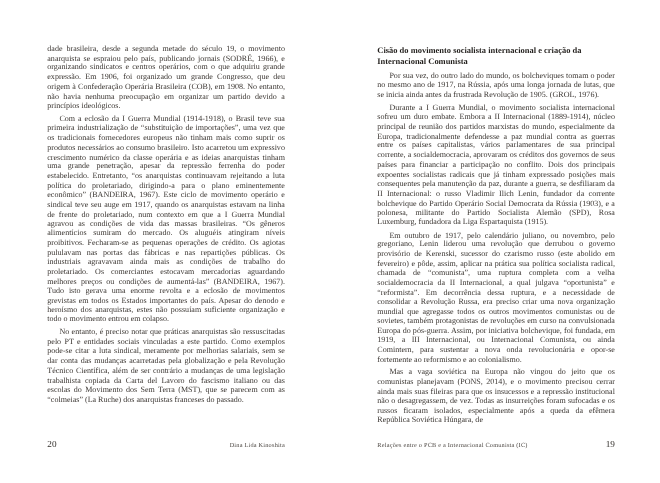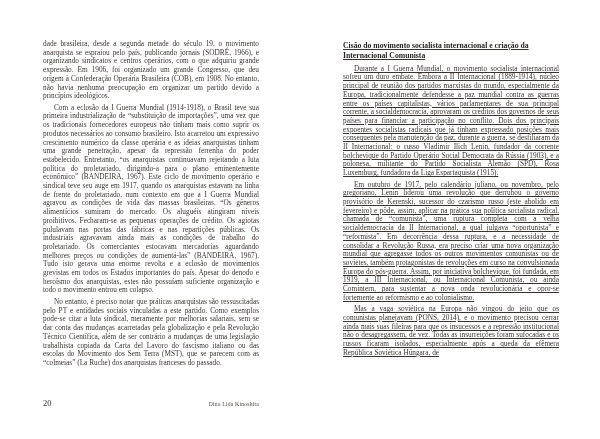--- a/index.html
+++ b/index.html
@@ -24,21 +24,21 @@
   }
   .page--left  { left: 43px; }
   .page--right { left: 343px; }
 
   .page__body {
     position: absolute;
     left: 0;
     right: 0;
   }
   .page--left  .page__body { top: 40px; }
-  .page--right .page__body { top: 41px; text-decoration: underline; }
+  .page--right .page__body { top: 41px; }
 
   .heading {
     margin: 0 0 4.5px 0;
     font-size: 7.7px;
     line-height: 9.6px;
     font-weight: bold;
     color: #221f1c;
     text-align: left;
   }
   .para {
@@ -84,19 +84,24 @@
     </div>
     <div class="page__footer">
       <span class="pagenum">20</span>
       <span class="runfoot">Dina Lida Kinoshita</span>
     </div>
   </div>
 
   <div class="page page--right">
     <div class="page__body">
       <h2 class="heading">Cisão do movimento socialista internacional e criação da Internacional Comunista</h2>
+      <p class="para">Por sua vez, do outro lado do mundo, os bolcheviques tomam o poder no mesmo ano de 1917, na Rússia, após uma longa jornada de lutas, que se inicia ainda antes da frustrada Revolução de 1905. (GROL, 1976).</p>
       <p class="para">Durante a I Guerra Mundial, o movimento socialista internacional sofreu um duro embate. Embora a II Internacional (1889-1914), núcleo principal de reunião dos partidos marxistas do mundo, especialmente da Europa, tradicionalmente defendesse a paz mundial contra as guerras entre os países capitalistas, vários parlamentares de sua principal corrente, a socialdemocracia, aprovaram os créditos dos governos de seus países para financiar a participação no conflito. Dois dos principais expoentes socialistas radicais que já tinham expressado posições mais consequentes pela manutenção da paz, durante a guerra, se desfiliaram da II Internacional: o russo Vladimir Ilich Lenin, fundador da corrente bolchevique do Partido Operário Social Democrata da Rússia (1903), e a polonesa, militante do Partido Socialista Alemão (SPD), Rosa Luxemburg, fundadora da Liga Espartaquista (1915).</p>
       <p class="para">Em outubro de 1917, pelo calendário juliano, ou novembro, pelo gregoriano, Lenin liderou uma revolução que derrubou o governo provisório de Kerenski, sucessor do czarismo russo (este abolido em fevereiro) e pôde, assim, aplicar na prática sua política socialista radical, chamada de “comunista”, uma ruptura completa com a velha socialdemocracia da II Internacional, a qual julgava “oportunista” e “reformista”. Em decorrência dessa ruptura, e a necessidade de consolidar a Revolução Russa, era preciso criar uma nova organização mundial que agregasse todos os outros movimentos comunistas ou de sovietes, também protagonistas de revoluções em curso na convulsionada Europa do pós-guerra. Assim, por iniciativa bolchevique, foi fundada, em 1919, a III Internacional, ou Internacional Comunista, ou ainda Comintern, para sustentar a nova onda revolucionária e opor-se fortemente ao reformismo e ao colonialismo.</p>
       <p class="para">Mas a vaga soviética na Europa não vingou do jeito que os comunistas planejavam (PONS, 2014), e o movimento precisou cerrar ainda mais suas fileiras para que os insucessos e a repressão institucional não o desagregassem, de vez. Todas as insurreições foram sufocadas e os russos ficaram isolados, especialmente após a queda da efêmera República Soviética Húngara, de</p>
+    </div>
+    <div class="page__footer">
+      <span class="runfoot">Relações entre o PCB e a Internacional Comunista (IC)</span>
+      <span class="pagenum">19</span>
     </div>
   </div>
 
 </div>
 
 </body></html>

